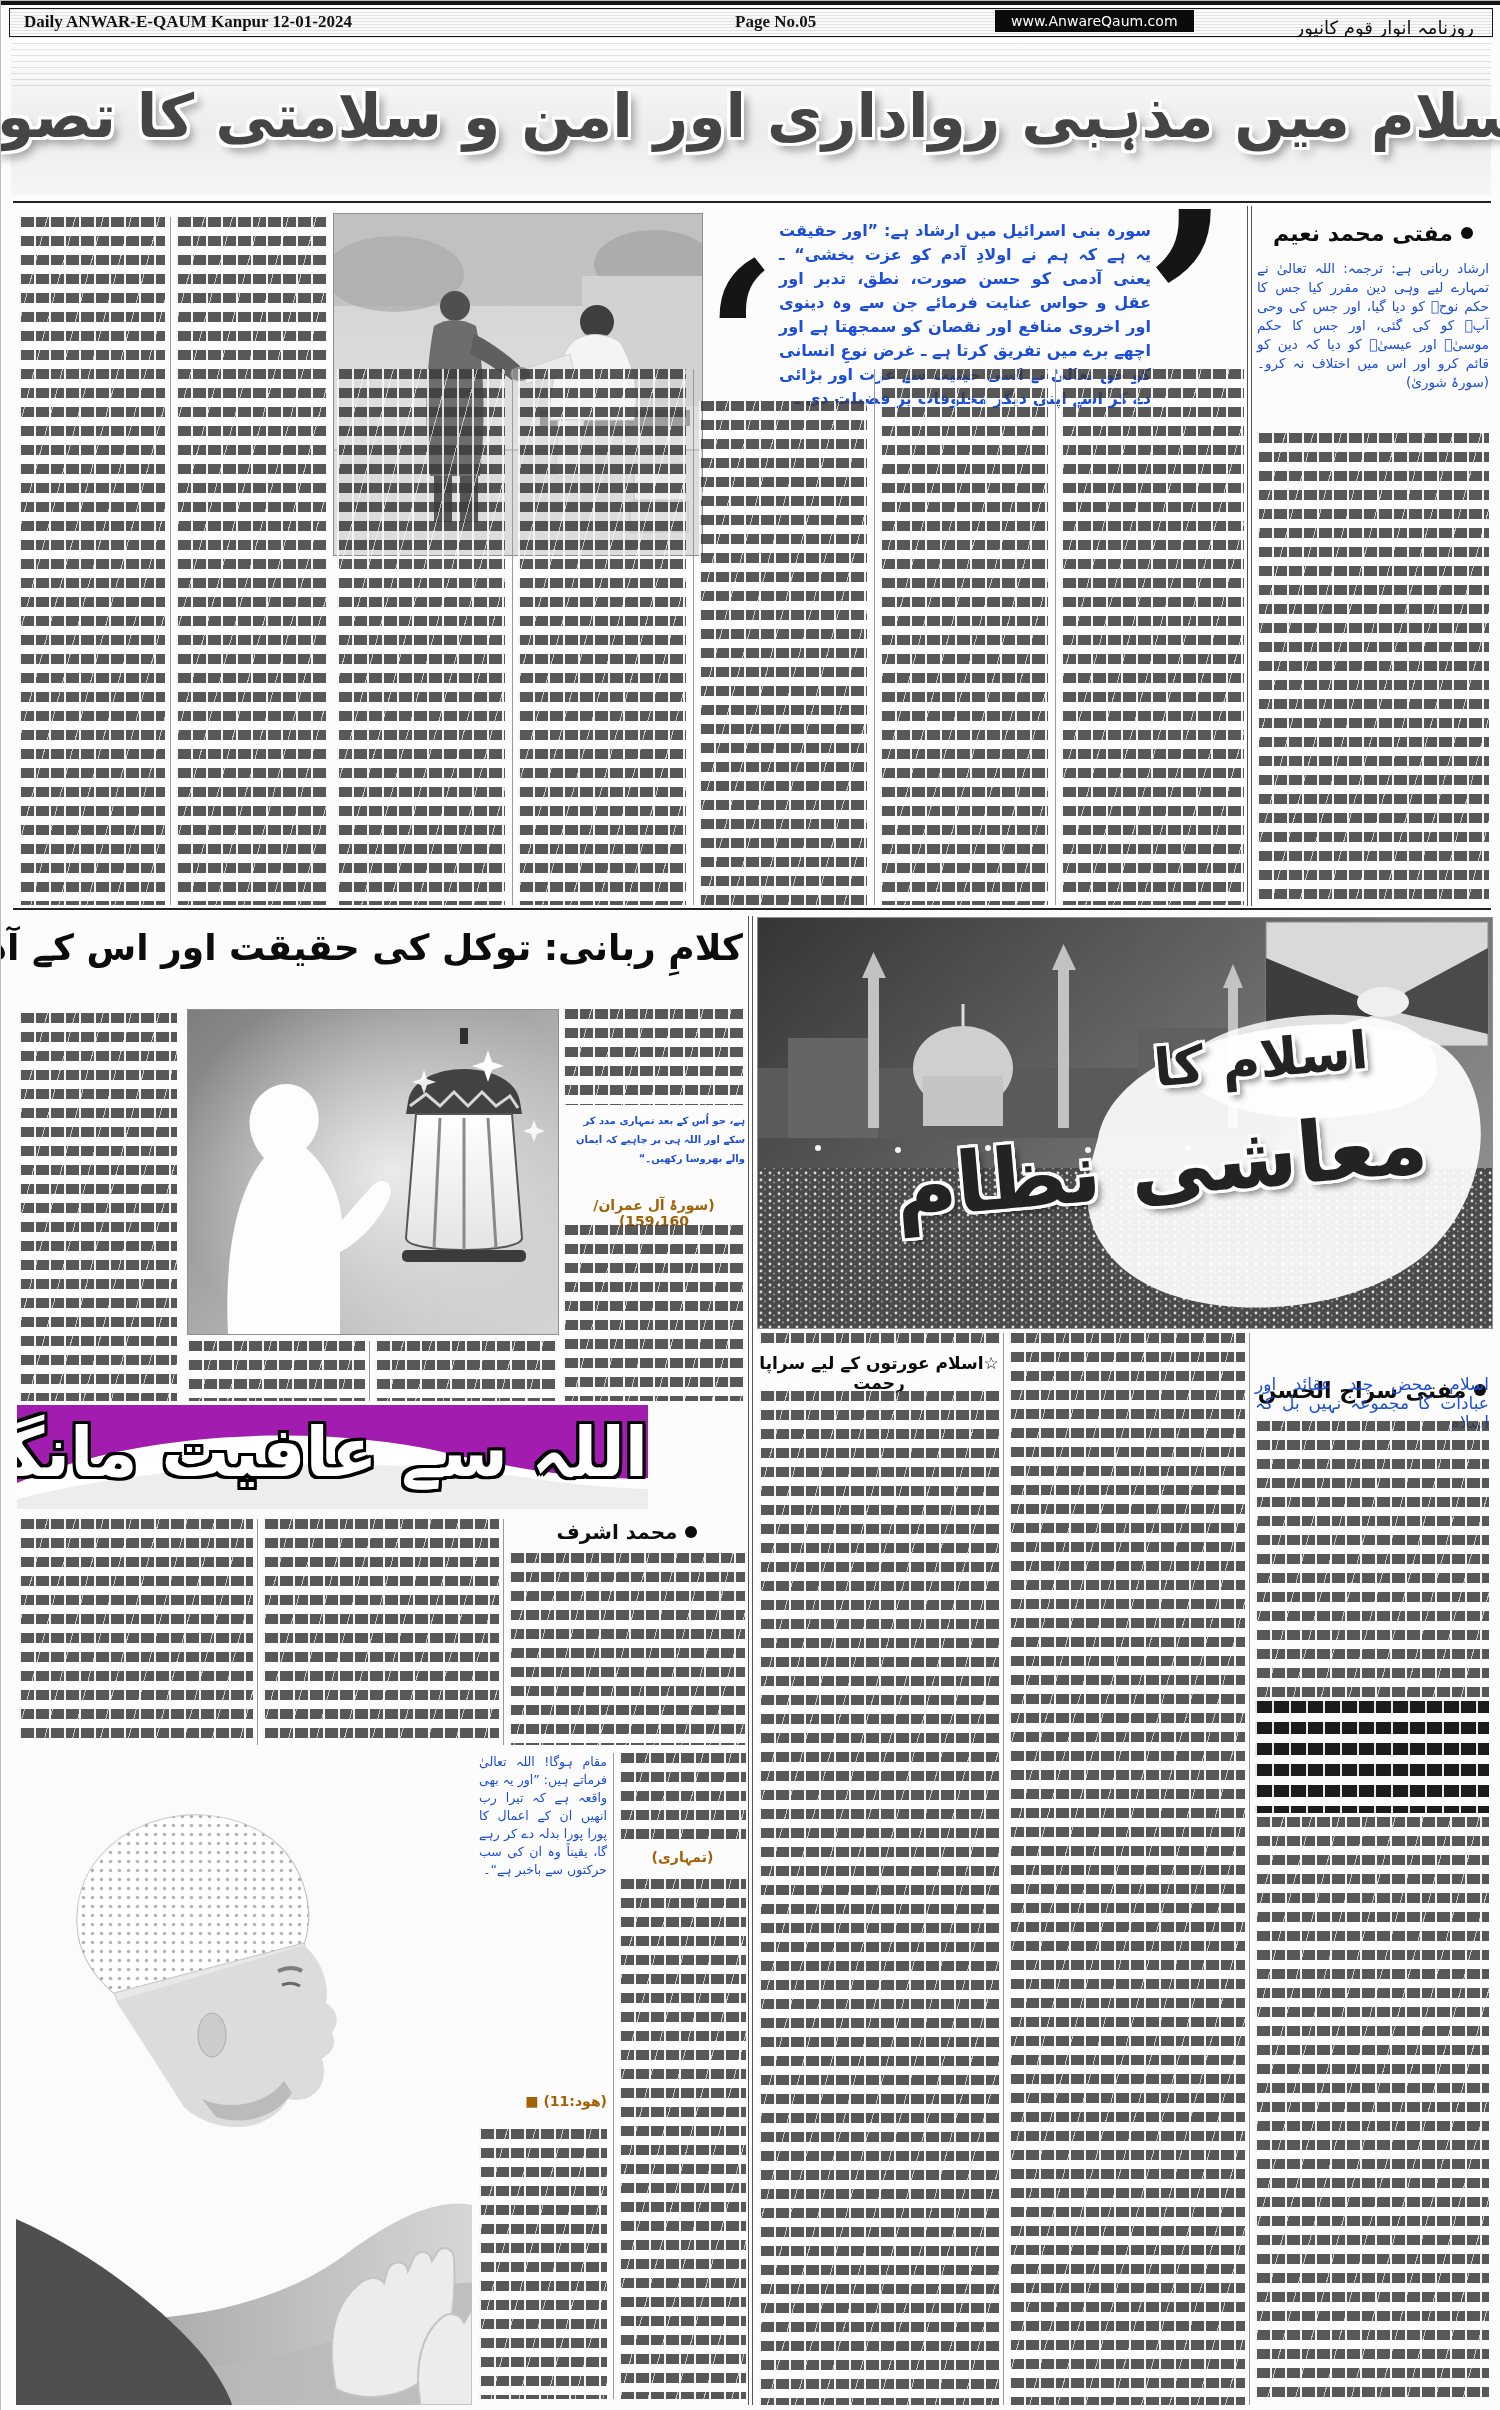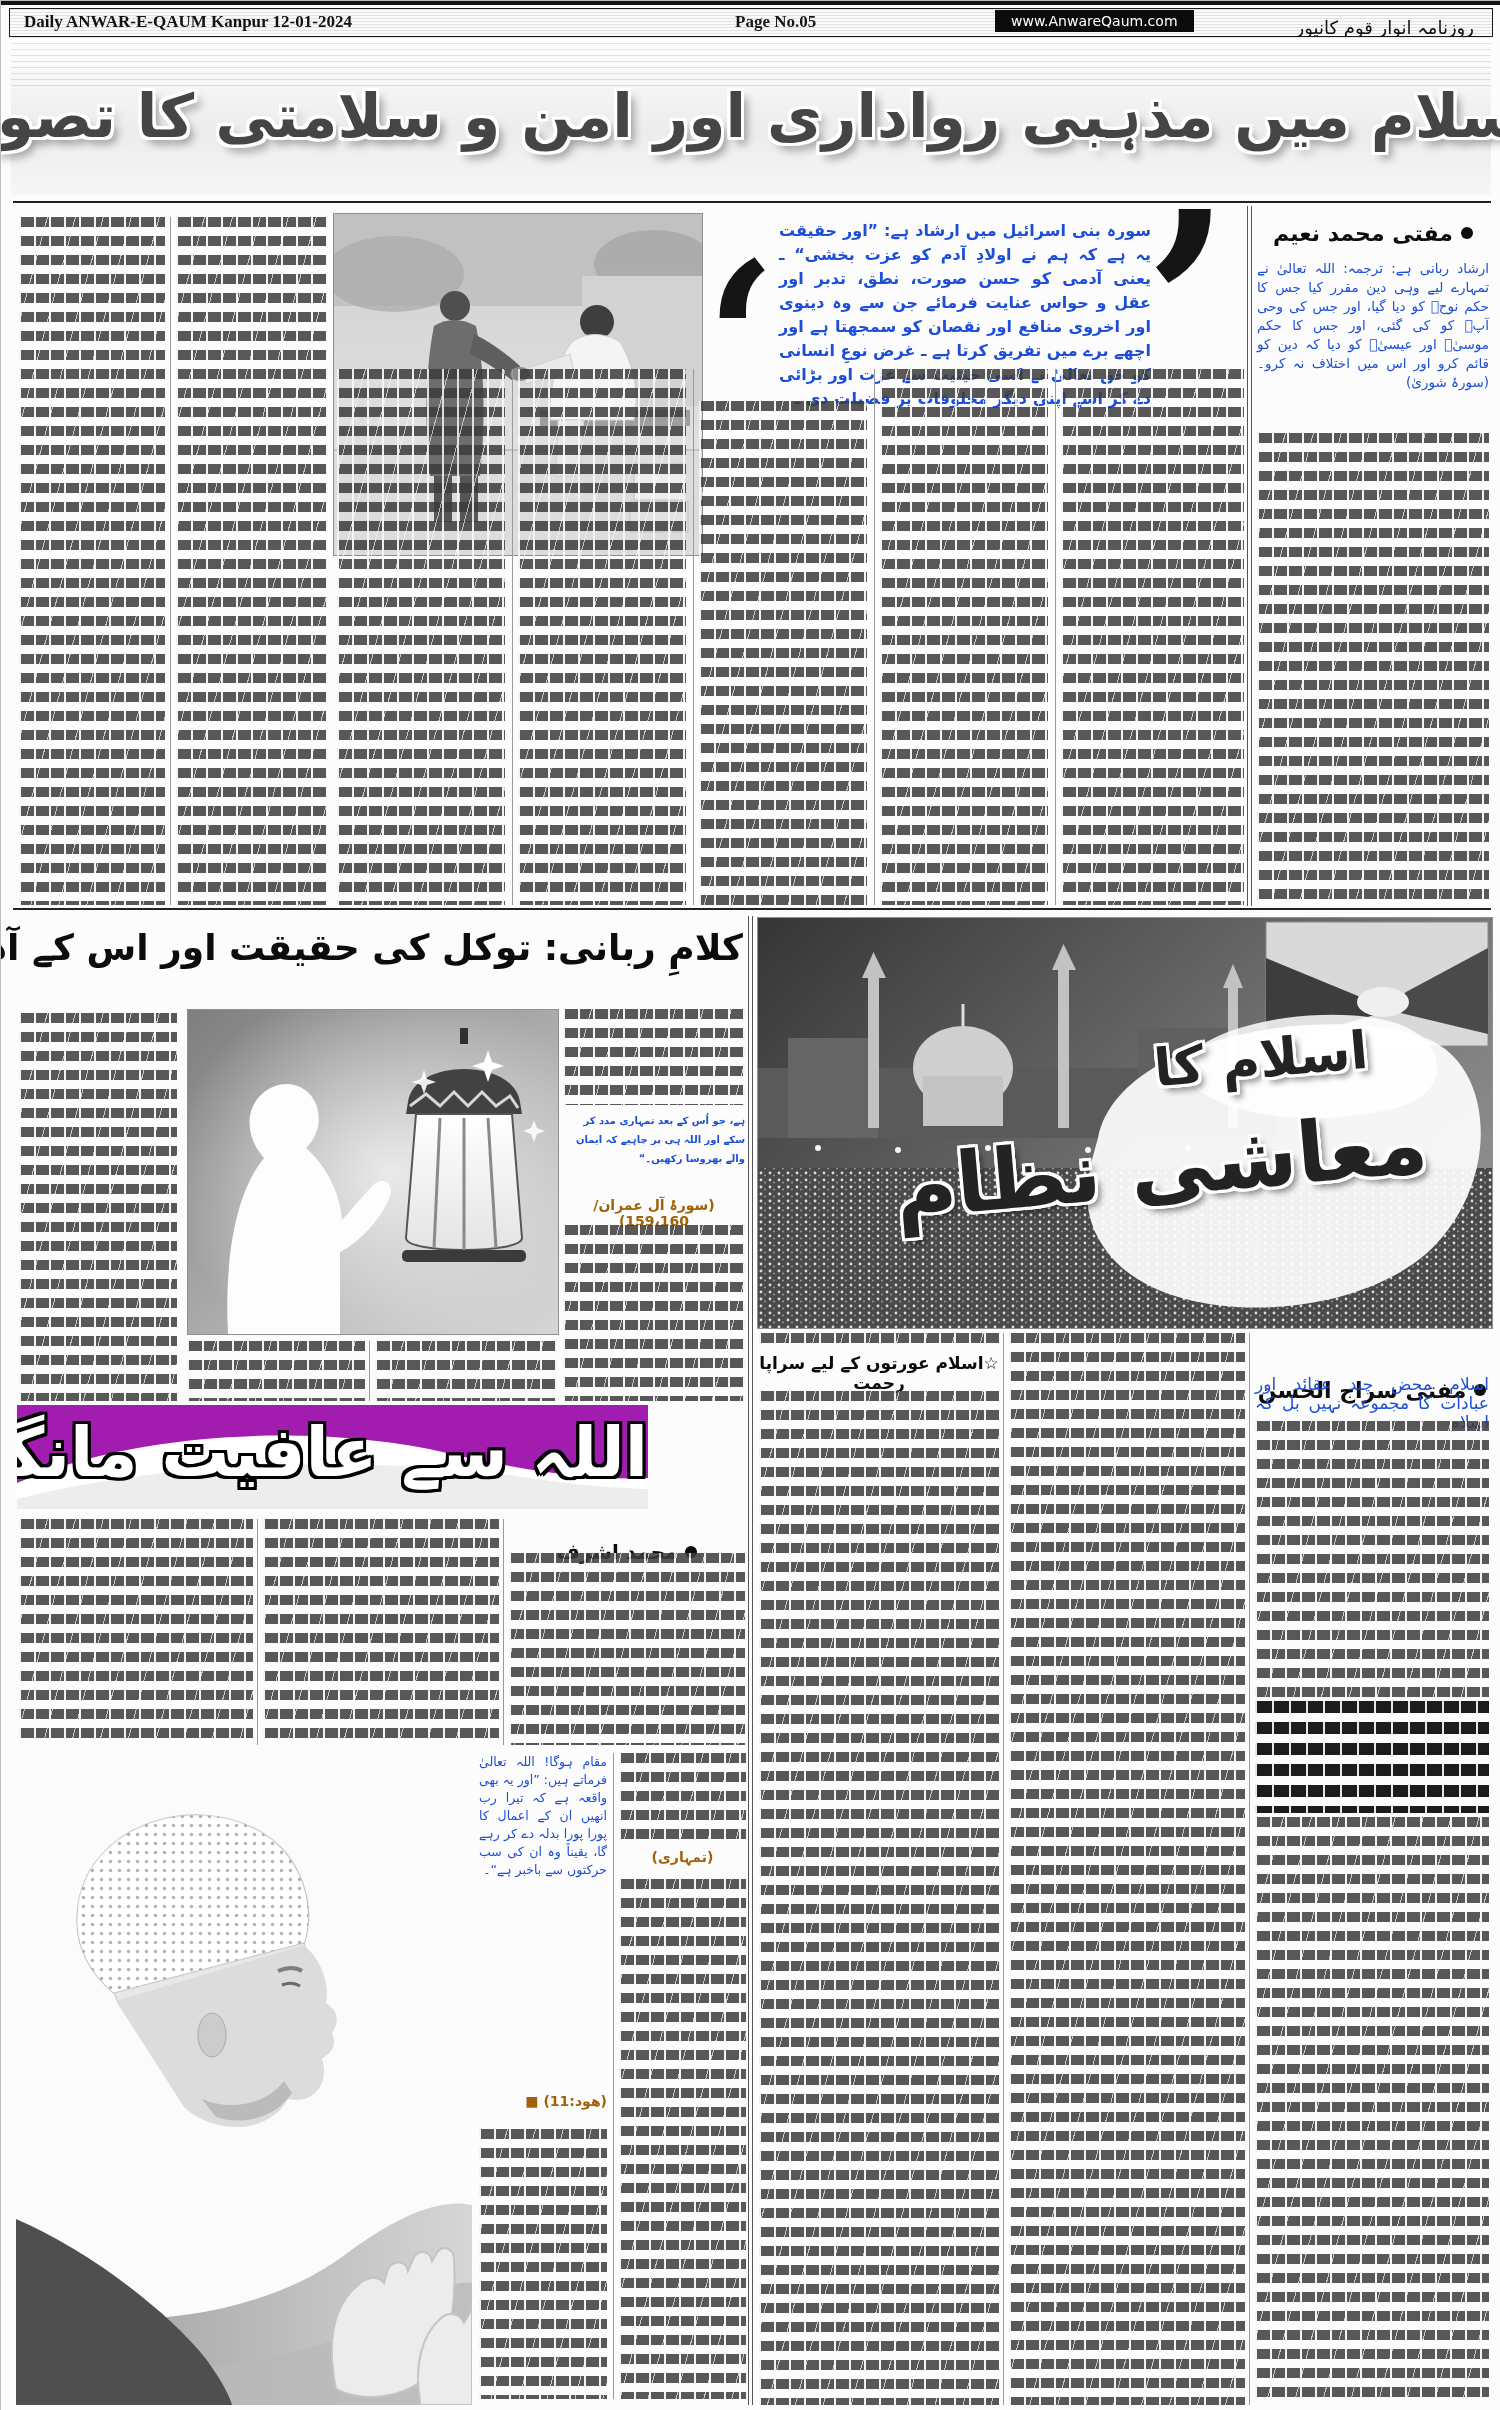--- a/index.html
+++ b/index.html
@@ -270,21 +270,21 @@
       <path d="M0,78 C120,26 300,18 430,48 C560,78 660,84 730,52 L730,104 L0,104 Z" fill="#ffffff"></path>
       <path d="M0,94 C160,54 360,50 520,74 C600,86 680,88 730,76 L730,104 L0,104 Z" fill="#ededed"></path>
     </svg>
     <div class="banner-text">اللہ سے عافیت مانگو</div>
   </div>
 
   <div class="abs sim" style="left:18px;top:1518px;width:234px;height:226px;"></div>
   <div class="abs vrule" style="left:256px;top:1518px;height:226px;"></div>
   <div class="abs sim" style="left:262px;top:1518px;width:236px;height:226px;"></div>
   <div class="abs vrule" style="left:502px;top:1518px;height:226px;"></div>
-  <div class="abs byline" style="left:508px;top:1514px;width:236px;height:34px;font-size:20px;margin-top:20px;">
+  <div class="abs byline" style="left:508px;top:1514px;width:236px;height:34px;font-size:20px;">
     <span class="bullet"></span>
     <span>محمد اشرف</span>
   </div>
   <div class="abs sim" style="left:508px;top:1552px;width:236px;height:192px;"></div>
 
   <div class="abs" style="left:15px;top:1748px;width:456px;height:656px;">
     <svg width="456" height="656" viewBox="0 0 456 656">
       <defs>
         <pattern id="dots" width="9" height="9" patternUnits="userSpaceOnUse">
           <rect width="9" height="9" fill="#ffffff"></rect>

